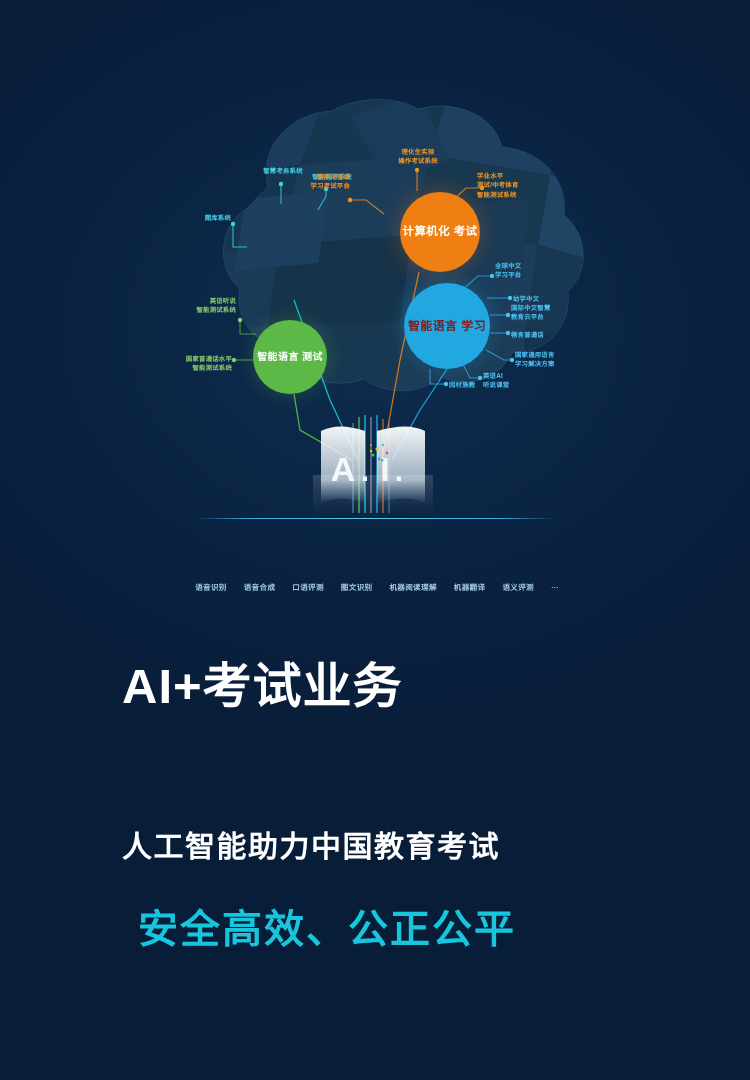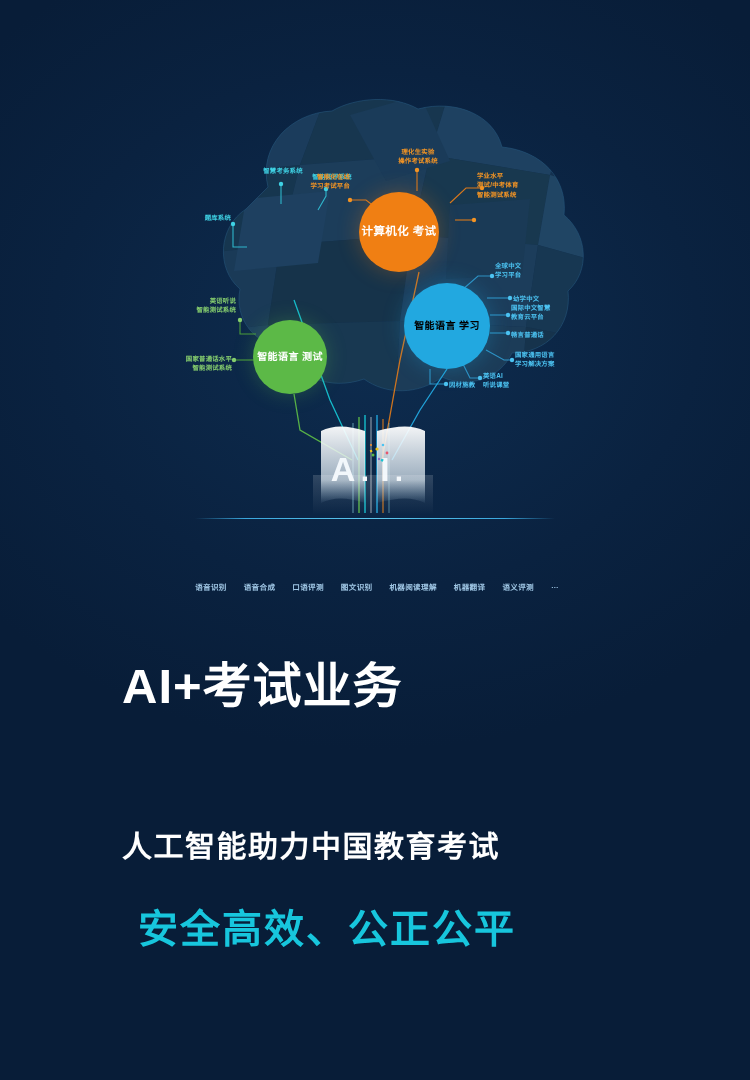--- a/index.html
+++ b/index.html
@@ -22,24 +22,24 @@
   
   .wires{position:absolute;left:0;top:0;width:750px;height:620px;pointer-events:none;}
 
   
   .node{position:absolute;border-radius:50%;display:flex;align-items:center;
         justify-content:center;text-align:center;line-height:1.35;
         font-weight:bold;letter-spacing:.4px;}
   .node span{display:block;}
   .n-tradition{left:244px;top:203px;width:100px;height:100px;background:#16c3d2;
         color:#07344a;font-size:13px;box-shadow:0 0 22px rgba(22,195,210,.28);}
-  .n-computer{left:359px;top:192px;width:80px;height:80px;background:#f07f13;
+  .n-computer{left:400px;top:192px;width:80px;height:80px;background:#f07f13;
         color:#ffffff;font-size:11.5px;box-shadow:0 0 22px rgba(240,127,19,.30);}
   .n-smartlang{left:404px;top:283px;width:86px;height:86px;background:#22a8e0;
-        color:#000000;font-size:10px;box-shadow:0 0 22px rgba(34,168,224,.30);}
+        color:#7f1d1d;font-size:12px;box-shadow:0 0 22px rgba(34,168,224,.30);}
   .n-langtest{left:253px;top:320px;width:74px;height:74px;background:#5cb947;
         color:#ffffff;font-size:10px;box-shadow:0 0 20px rgba(92,185,71,.28);}
 
   
   .leaf{position:absolute;font-size:6.4px;line-height:1.45;font-weight:bold;
         white-space:pre-line;letter-spacing:.2px;}
   .leaf.cy{color:#3fd2e4;}
   .leaf.or{color:#f39424;}
   .leaf.bl{color:#4cc3f2;}
   .leaf.gr{color:#86ce6e;}

